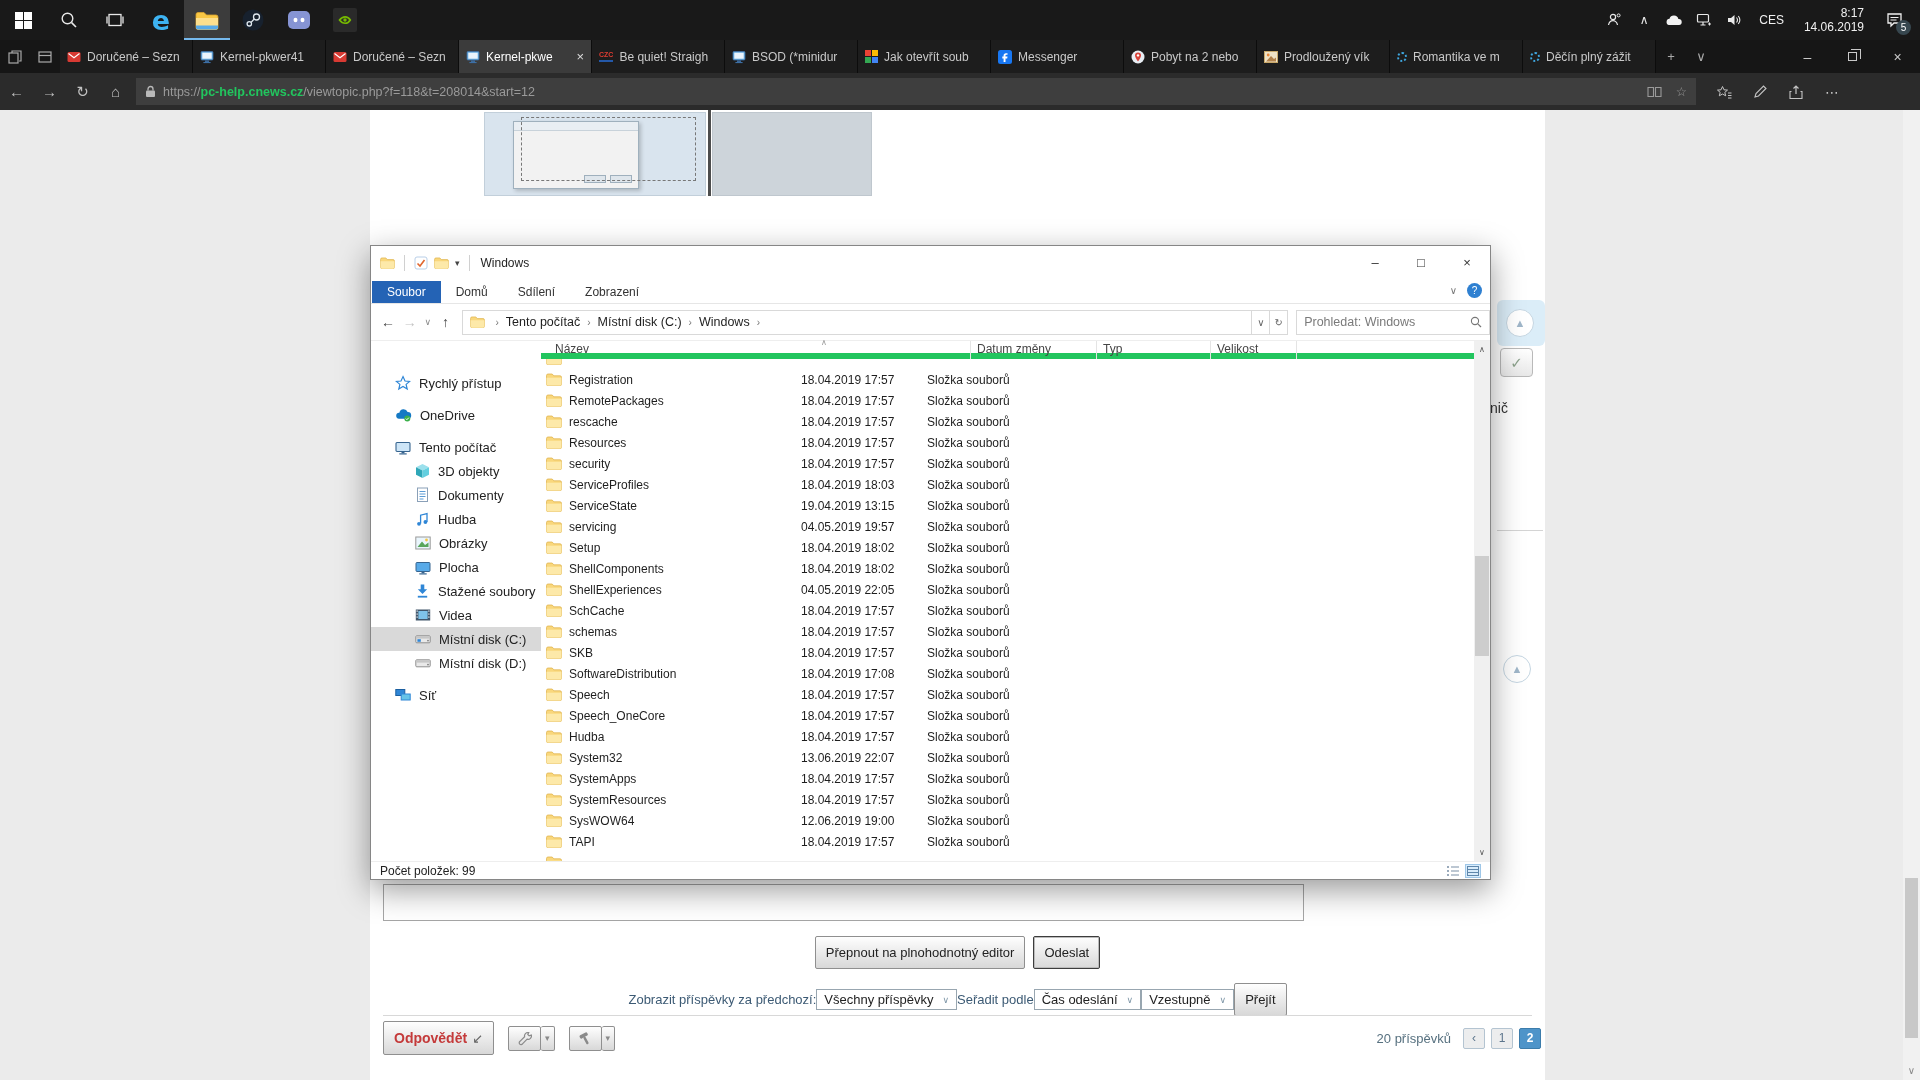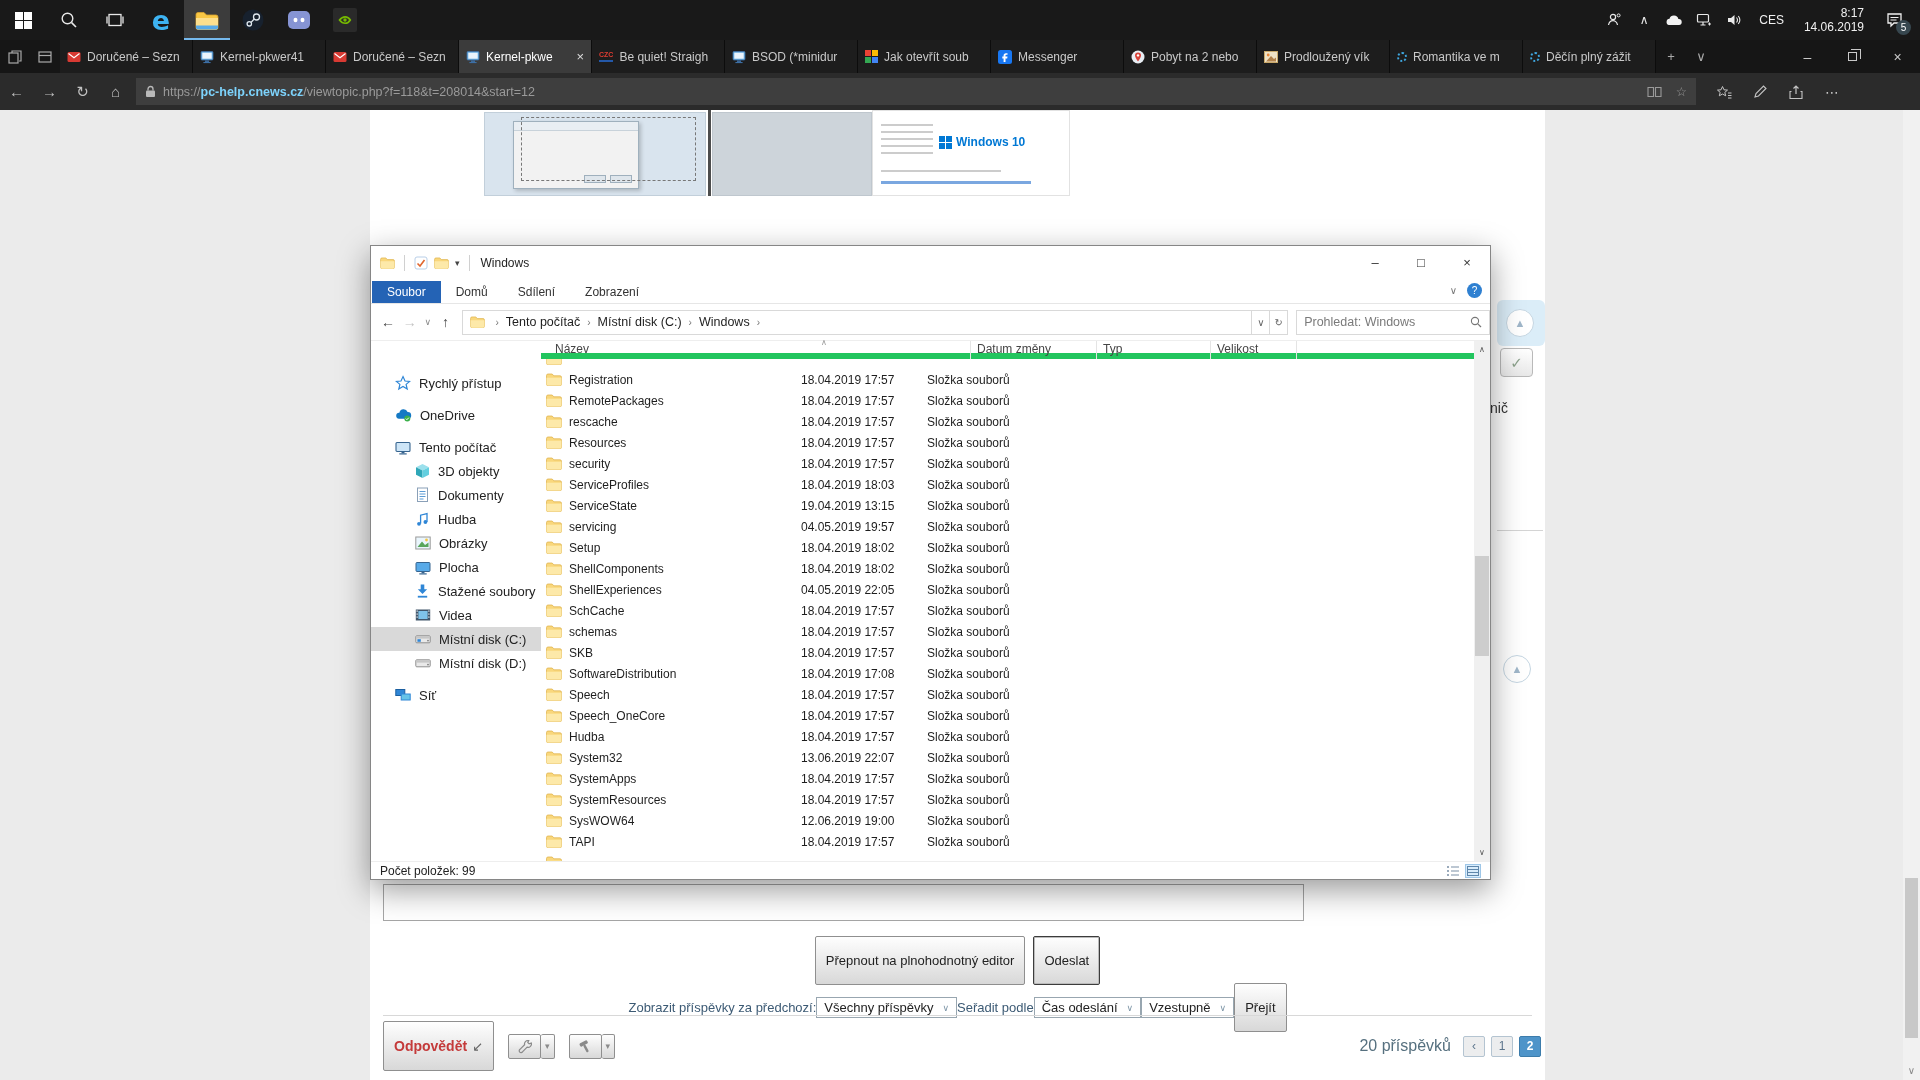--- a/index.html
+++ b/index.html
@@ -33,21 +33,21 @@
 .deal{width:10px;height:10px;border:2px dotted #3fa7e0;border-radius:50%;display:inline-block}
 .win-ctrls{margin-left:auto;display:flex;height:33px}
 .win-ctrls span{width:45px;height:33px;display:flex;align-items:center;justify-content:center;color:#c9c9c9;font-size:14px}
 .restore-glyph{width:9px;height:9px;border:1px solid #c9c9c9;position:relative;display:inline-block}
 .restore-glyph::before{content:"";position:absolute;left:2px;top:-4px;width:9px;height:9px;border:1px solid #c9c9c9;border-left:0;border-bottom:0}
 
 
 .addrbar{position:absolute;left:0;top:73px;width:1920px;height:37px;background:#2b2b2b;display:flex;align-items:center;z-index:55}
 .nav-btn{width:33px;text-align:center;color:#c0c0c0;font-size:15px}
 .url-field{height:27px;width:1560px;margin-left:4px;background:#3e3e3e;display:flex;align-items:center;padding:0 9px;font-size:12.5px;color:#9a9a9a}
-.url-field .dom{color:#7dd3fc;font-weight:bold}
+.url-field .dom{color:#22c55e;font-weight:bold}
 .uf-ic{margin-left:auto;display:flex;gap:14px;align-items:center;color:#9a9a9a}
 .bar-ic{display:flex;gap:8px;align-items:center;margin-left:14px}
 .bar-ic span{width:28px;text-align:center;color:#c4c4c4;font-size:14px;display:flex;align-items:center;justify-content:center}
 
 
 .page{position:absolute;left:0;top:110px;width:1920px;height:970px;background:#ebebeb}
 .content-col{position:absolute;left:370px;top:0;width:1175px;height:970px;background:#fff}
 .frag{position:absolute}
 .mock-lines{background:repeating-linear-gradient(#fff 0 5px,#cccccc 5px 7px)}
 .shotA{left:484px;top:2px;width:222px;height:84px;background:#d9e4ee;border:1px solid #c2cfda}
@@ -102,35 +102,35 @@
 .c-name{width:260px;display:flex;align-items:center;gap:7px;padding-left:5px;overflow:hidden}
 .c-date{width:126px}.c-type{width:114px}.c-size{width:80px}
 .exsb{position:absolute;right:0;top:0;width:16px;height:100%;background:#f0f0f0;display:flex;flex-direction:column;align-items:center;justify-content:space-between;font-size:8px;color:#555}
 .exsb .thumb{position:absolute;left:1px;top:215px;width:14px;height:100px;background:#cdcdcd}
 .ex-status{position:absolute;left:0;bottom:0;right:0;height:18px;border-top:1px solid #eee;display:flex;align-items:center;padding:0 9px;font-size:12px;color:#222}
 .vics{margin-left:auto;display:flex;gap:4px}
 .vic{width:16px;height:14px;border:1px solid transparent;display:flex;align-items:center;justify-content:center}
 .vic.on{border-color:#9fc7e8;background:#d9ecfb}
 
 
-.fbtn{background:linear-gradient(#fefefe,#d8d8d8);border:1px solid #8f8f8f;border-radius:2px;font-size:13px;color:#222;padding:16px 10px;display:inline-flex;align-items:center;gap:5px}
+.fbtn{background:linear-gradient(#fefefe,#d8d8d8);border:1px solid #8f8f8f;border-radius:2px;font-size:13px;color:#222;padding:8px 10px;display:inline-flex;align-items:center;gap:5px}
 .fbtn.strong{font-weight:normal;border:1px solid #3c3c3c;box-shadow:0 0 0 1px #bbb inset}
 .replybox{left:383px;top:774px;width:921px;height:37px;background:#fff;border:1px solid #a6a6a6}
 .btnrow{left:370px;top:826px;width:1175px;display:flex;justify-content:center;gap:8px}
 .ctrlrow{left:370px;top:873px;width:1175px;display:flex;justify-content:center;align-items:center;font-size:13px;color:#3c5a74}
 .fsel{border:1px solid #98a6b0;background:#fff;color:#222;padding:2px 7px;display:inline-flex;align-items:center;gap:9px;font-size:13px}
 .fsel .chev{font-size:9px;color:#7b93a5}
 .colhr{left:383px;top:905px;width:1149px;height:1px;background:#d8d8d8}
 .botrow{left:370px;top:911px;width:1175px;display:flex;align-items:center;padding:0 4px 0 13px}
 .reply-lbl{color:#c43a3a;font-weight:bold;font-size:14px}
 .toolgrp{display:flex;margin-left:14px}
 .toolgrp .fbtn{padding:4px 8px}
 .toolgrp .dd{padding:4px 4px;border-left:0;color:#8a8a8a;font-size:9px}
 .pager{margin-left:auto;display:flex;align-items:center;gap:6px}
-.posts-n{font-size:16px;color:#56707f;margin-right:6px}
+.posts-n{font-size:13px;color:#56707f;margin-right:6px}
 .pg{min-width:22px;height:21px;border:1px solid #b4c4d1;background:#ecedee;color:#5c758c;font-size:12px;display:inline-flex;align-items:center;justify-content:center;border-radius:2px;padding:0 4px}
 .pg.active{background:#4e94c9;border-color:#3c7cab;color:#fff;font-weight:bold}
 .footbar{left:370px;top:943px;width:1175px;height:27px;background:linear-gradient(#1b80c4,#146ba8);border-radius:5px 5px 0 0;color:#fff;font-size:12px;font-weight:bold;position:absolute}
 .footbar span{position:absolute;top:7px;white-space:nowrap}
 
 
 .bluebub{left:1497px;top:190px;width:48px;height:46px;background:#dbedf8;border-radius:6px}
 .upcircle{width:28px;height:28px;border:1px solid #c5d6e2;border-radius:50%;background:#fff;display:flex;align-items:center;justify-content:center;color:#9fb6c9;font-size:11px}
 .checkbtn{left:1500px;top:238px;width:33px;height:29px;background:linear-gradient(#fff,#e8e8e8);border:1px solid #b9b9b9;border-radius:4px;display:flex;align-items:center;justify-content:center;color:#8aa08a;font-size:15px}
 .snippet{left:1490px;top:290px;font-size:14px;color:#333}
@@ -424,34 +424,20 @@
     <div class="frag shotA">
       <div class="dlg">
           <div class="dt"></div>
           <div class="db"></div>
           <div class="db db2"></div>
         </div>
       <div class="dashsel"></div>
     </div>
     <div class="frag vline" style="left:708px;top:0;width:3px;height:86px"></div>
     <div class="frag shotB"></div>
-    <div class="frag shotC">
-      <div class="frag mock-lines" style="left:8px;top:8px;width:52px;height:40px"></div>
-      <div class="w10">
-        <svg width="13" height="13" viewBox="0 0 13 13">
-            <rect x="0" y="0" width="6" height="6" fill="#0078d4"></rect>
-            <rect x="7" y="0" width="6" height="6" fill="#0078d4"></rect>
-            <rect x="0" y="7" width="6" height="6" fill="#0078d4"></rect>
-            <rect x="7" y="7" width="6" height="6" fill="#0078d4"></rect>
-          </svg>
-        <span>Windows 10</span>
-      </div>
-      <div class="frag mock-lines" style="left:8px;top:54px;width:120px;height:12px"></div>
-      <div class="frag" style="left:8px;top:70px;width:150px;height:3px;background:#7aa7e0"></div>
-    </div>
 
     <div class="frag bluebub">
       <div class="upcircle" style="margin:9px 0 0 9px">
           <span>▲</span>
         </div>
     </div>
     <div class="frag checkbtn">
         <span>✓</span>
       </div>
     <div class="frag snippet">nič</div>

